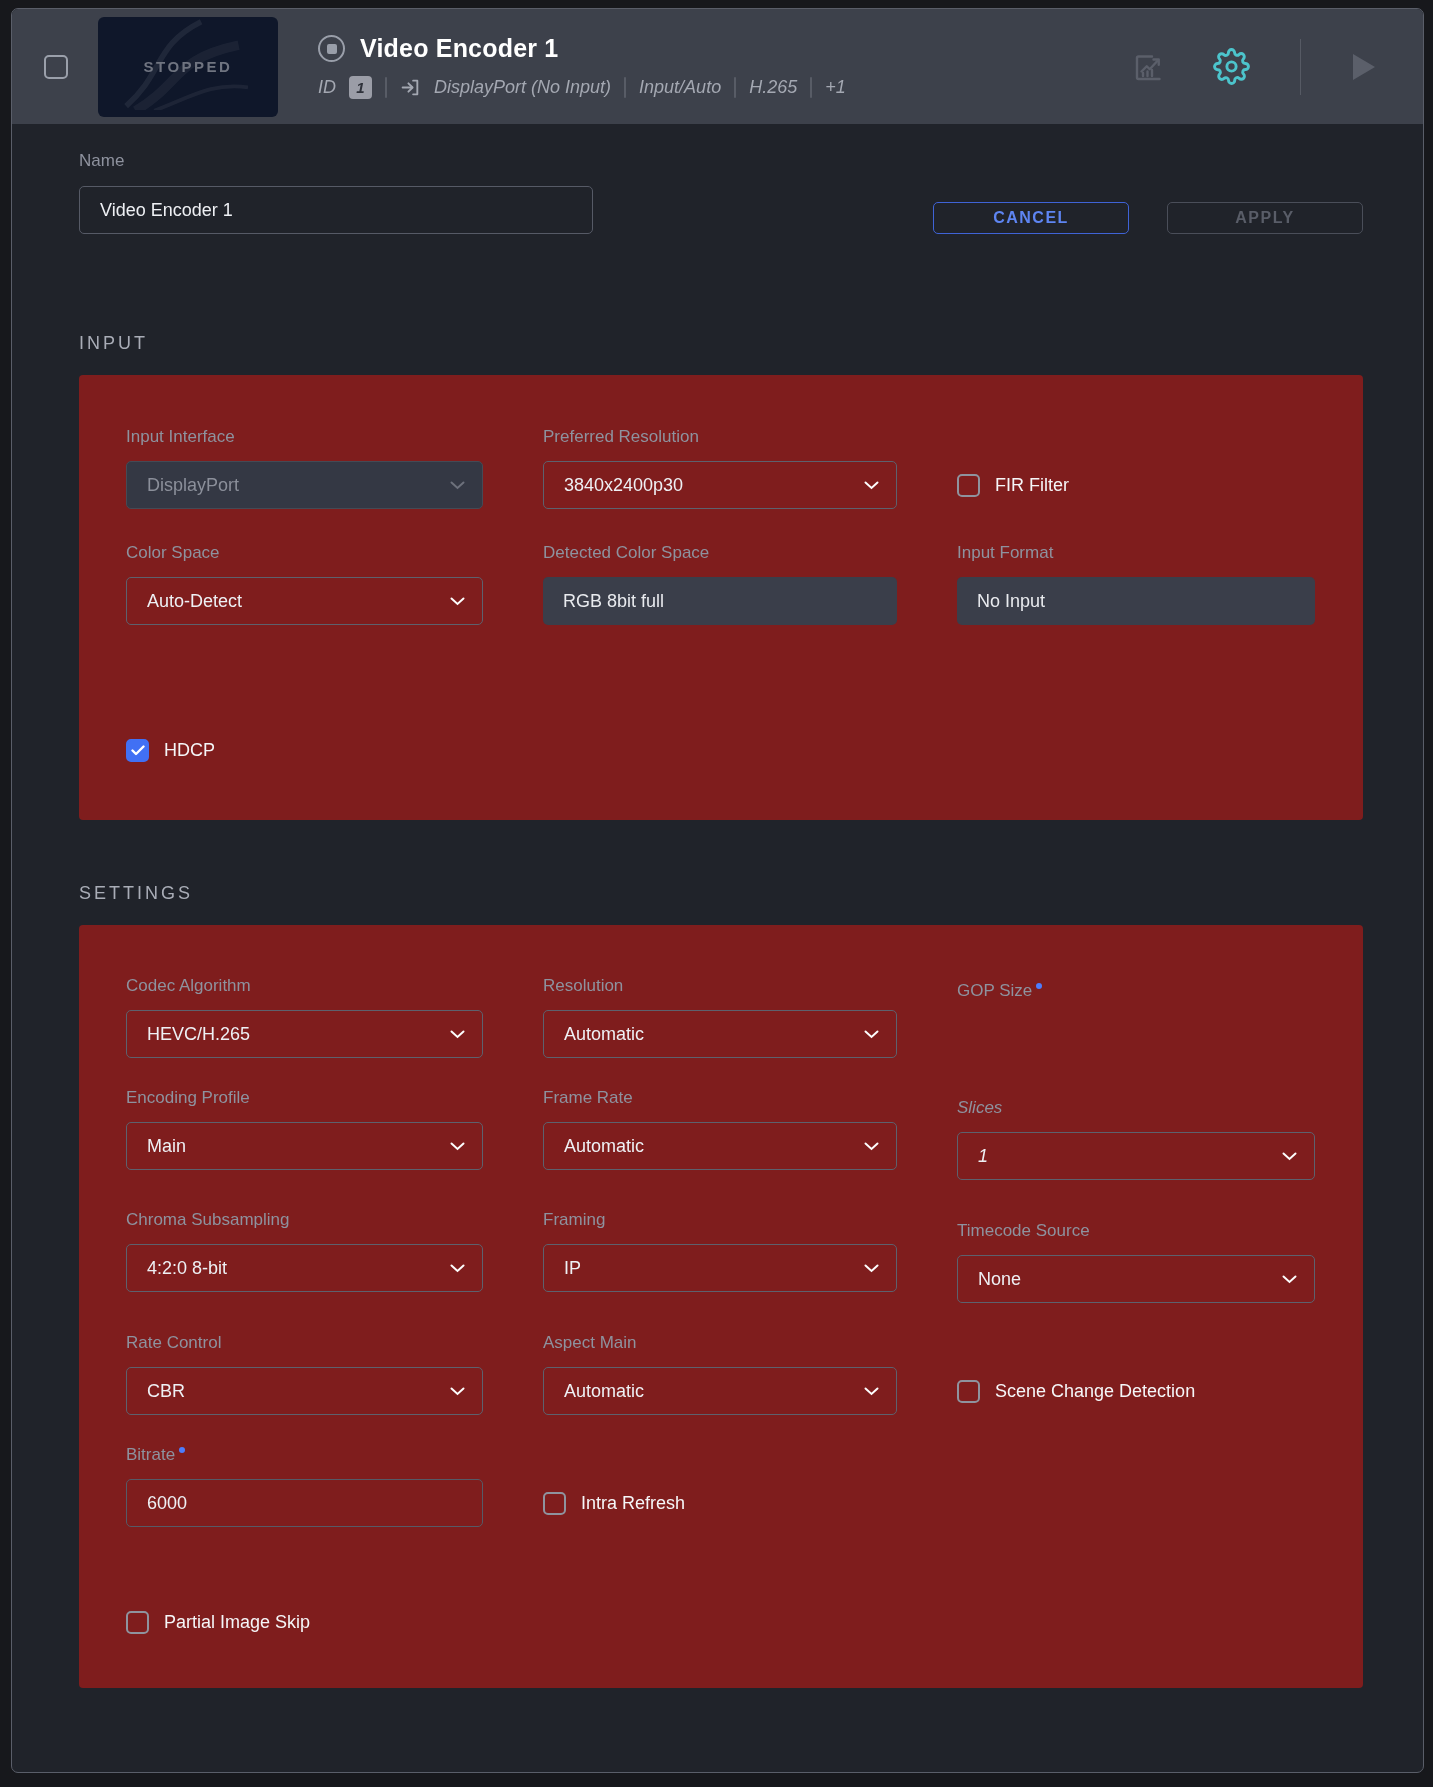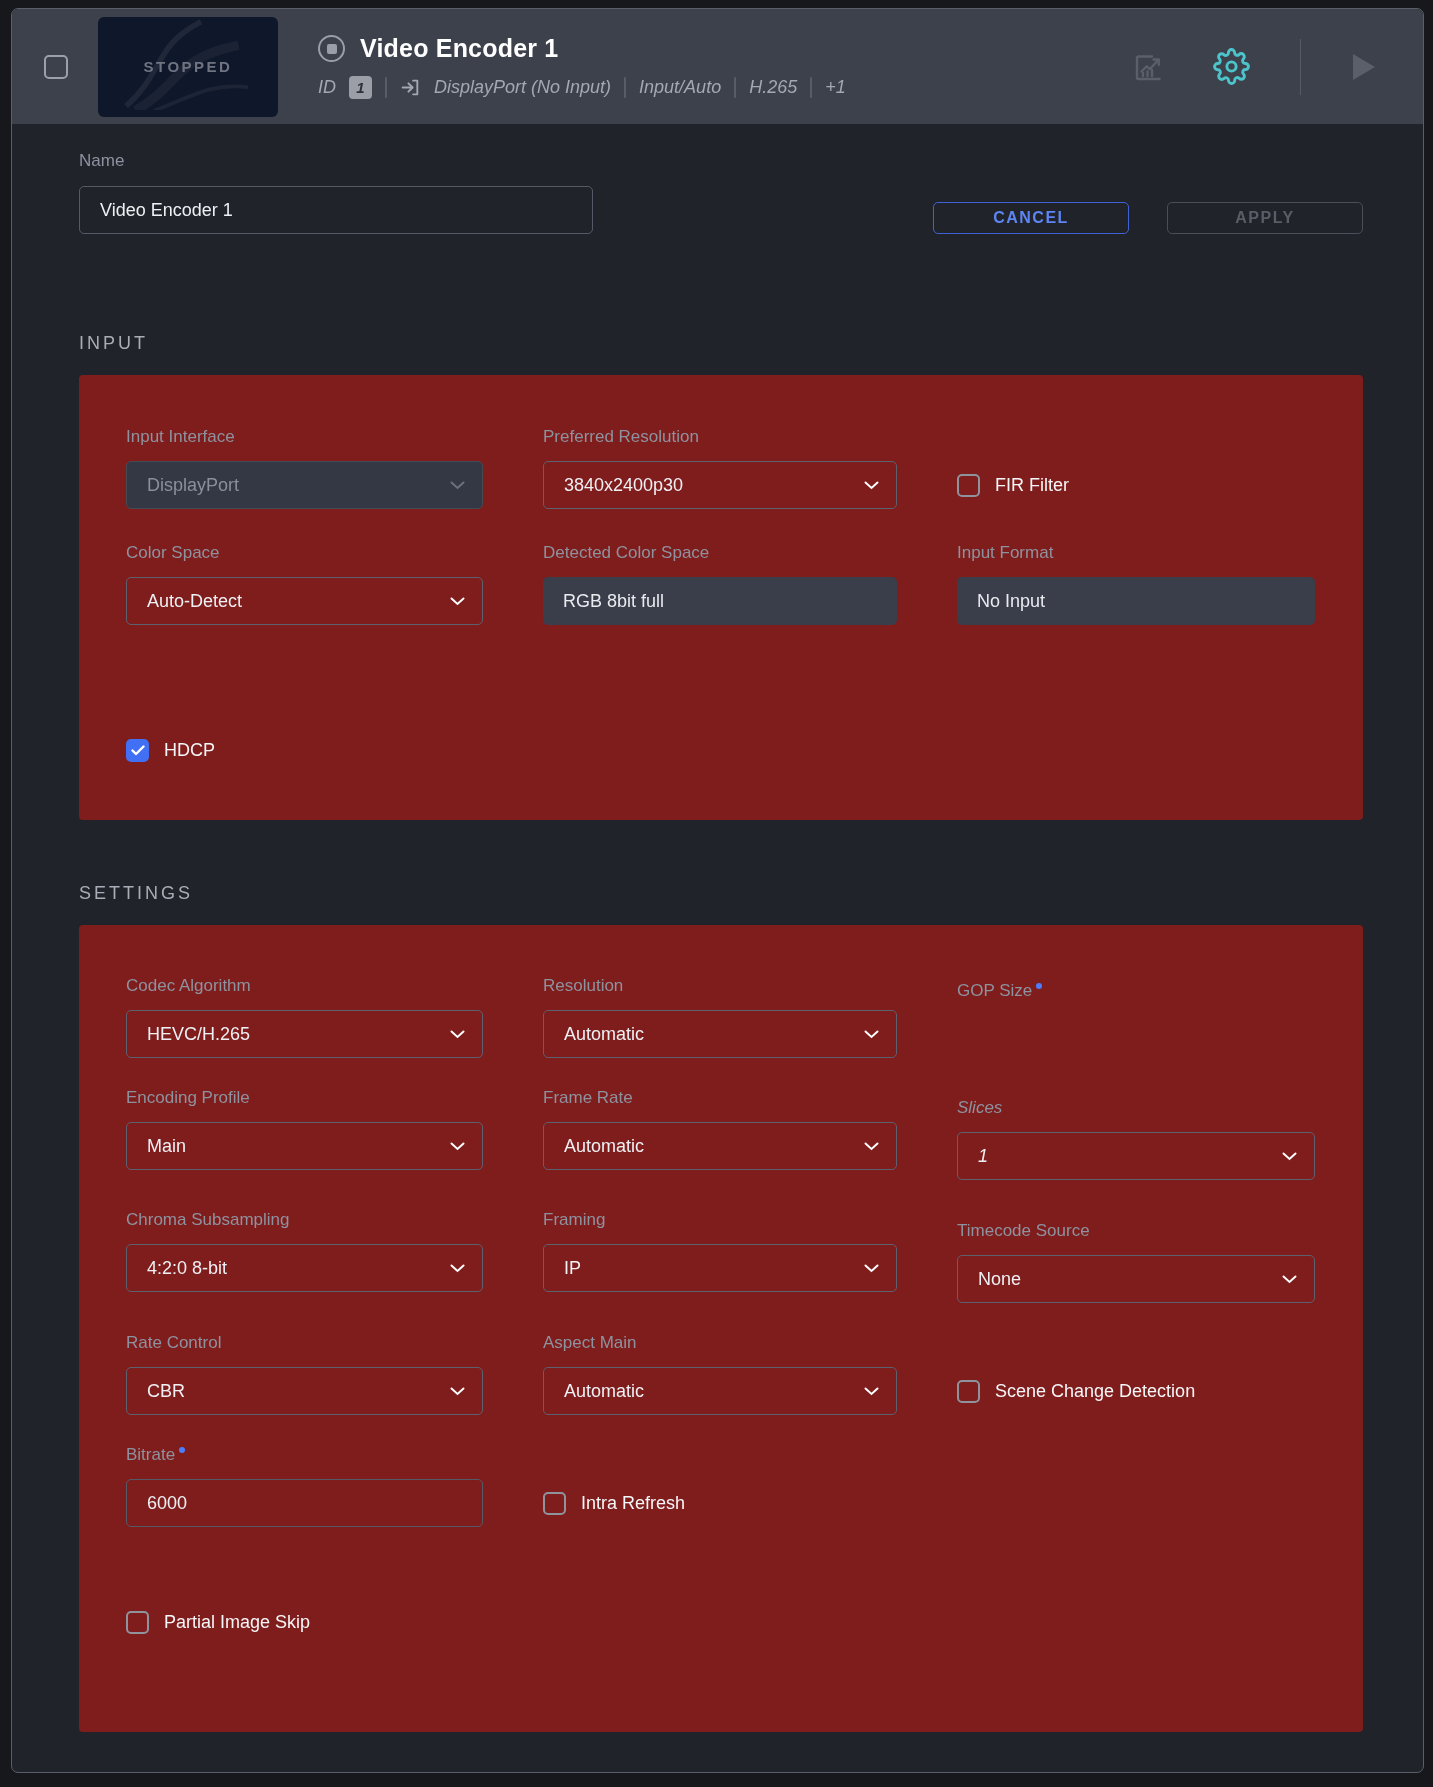--- a/index.html
+++ b/index.html
@@ -45,21 +45,21 @@
          letter-spacing:1.5px; cursor:pointer; font-family:"Liberation Sans", sans-serif; }
   .btn.cancel { border:1.5px solid #3f63d6; color:#5e85f2; }
   .btn.apply  { border:1.5px solid #4a4e59; color:#595d68; cursor:default; }
 
   .section-label { font-size:18px; letter-spacing:3px; color:#a9adb7; }
   .section-label.input-lbl { margin-top:99px; }
   .section-label.settings-lbl { margin-top:63px; }
 
   .card { width:1284px; background:#7f1d1d; border-radius:4px; margin-top:21px; }
   .card.input-card { padding:52px 47px 58px 47px; }
-  .card.settings-card { padding:51px 47px 98px 47px; }
+  .card.settings-card { padding:51px 47px 54px 47px; }
 
   .form-row { display:grid; grid-template-columns:357px 354px 358px; column-gap:60px; align-items:start; }
   .form-row + .form-row { margin-top:34px; }
   .settings-card .form-row + .form-row { margin-top:30px; }
 
   .field .field-label { margin-bottom:14px; }
   .control { height:48px; border-radius:5px; display:flex; align-items:center; font-size:18px;gap:28px; }
   .select { border:1px solid #5d616d; justify-content:space-between; padding:0 17px 0 20px; color:#eef0f4; cursor:pointer; background:transparent; }
   .select .chevron { color:#fdfdfd; display:flex; }
   .select.disabled { background:#343844; border-color:#454a55; color:#8b8f9a; cursor:default; }

